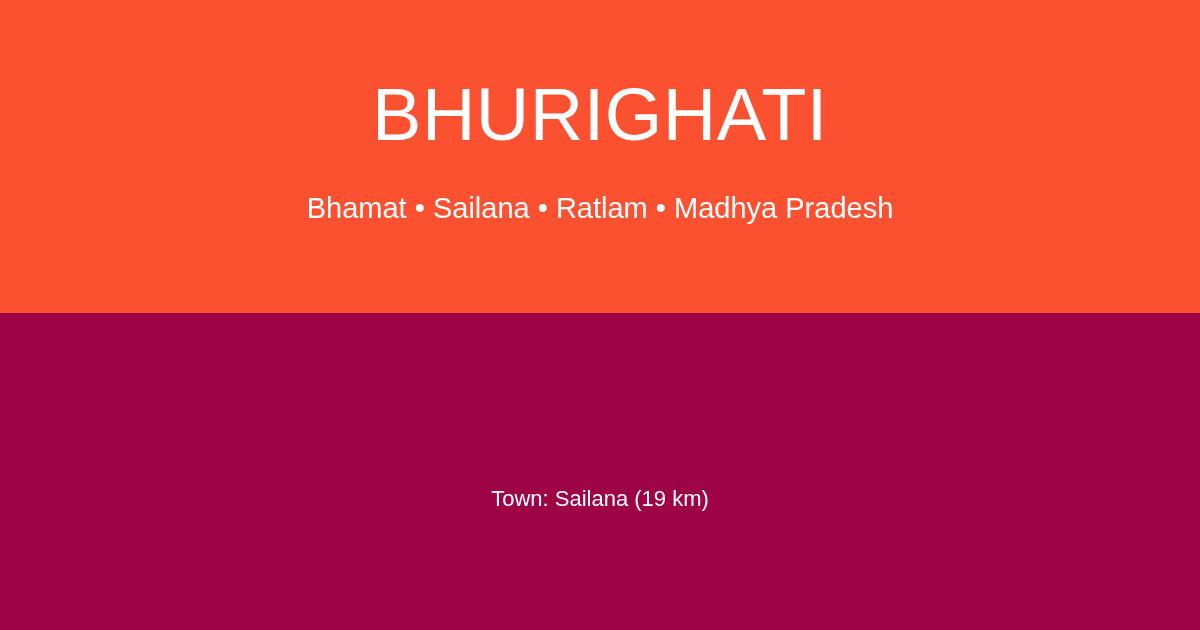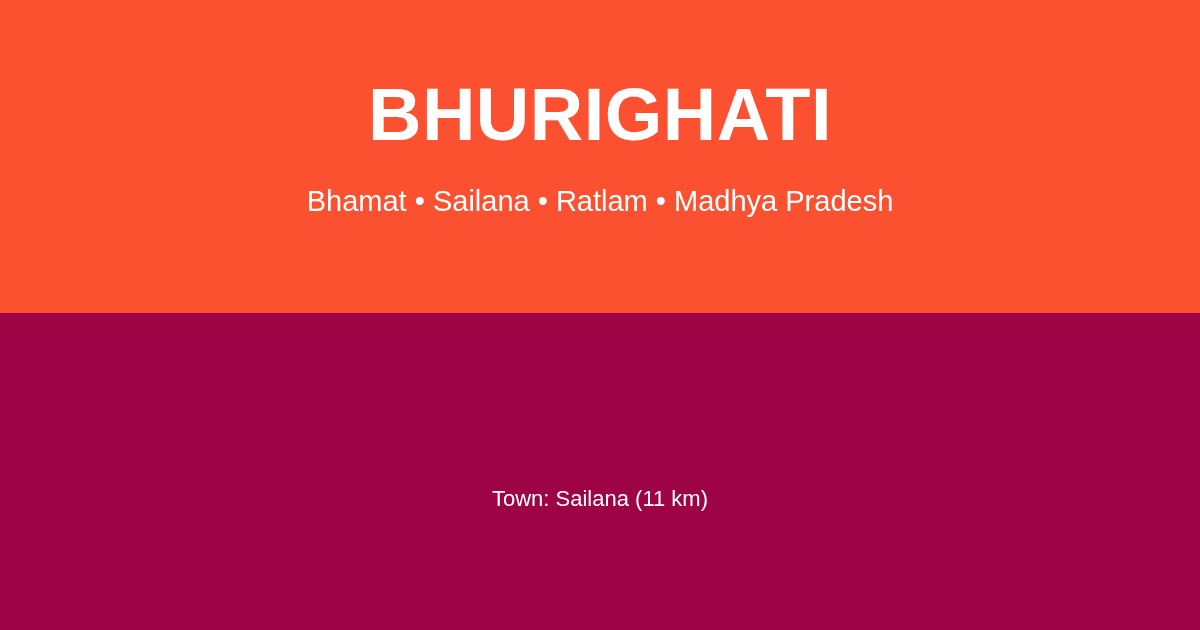--- a/index.html
+++ b/index.html
@@ -28,27 +28,27 @@
     display: flex;
     flex-direction: column;
     align-items: center;
     justify-content: flex-start;
   }
   .title {
     margin: 0;
     padding-top: 78px;
     font-size: 74px;
     line-height: 1.0;
-    font-weight: bold;
+    font-weight: normal;
     letter-spacing: 0.5px;
     color: #ffffff;
     text-align: center;
   }
   .subtitle {
-    margin: 4px;
+    margin: 11px;
     padding-top: 28px;
     font-size: 29px;
     line-height: 1.2;
     font-weight: normal;
     color: #ffffff;
     text-align: center;
   }
   .body-area {
     position: absolute;
     top: 313px;
@@ -79,17 +79,17 @@
 <body>
 
 <div class="card">
 
   <div class="hero">
     <h1 class="title">BHURIGHATI</h1>
     <p class="subtitle">Bhamat • Sailana • Ratlam • Madhya Pradesh</p>
   </div>
 
   <div class="body-area">
-    <div class="fact">Town: Sailana (11 km)</div>
+    <div class="fact">Town: Sailana (19 km)</div>
   </div>
 
 
 </div>
 
 </body></html>

